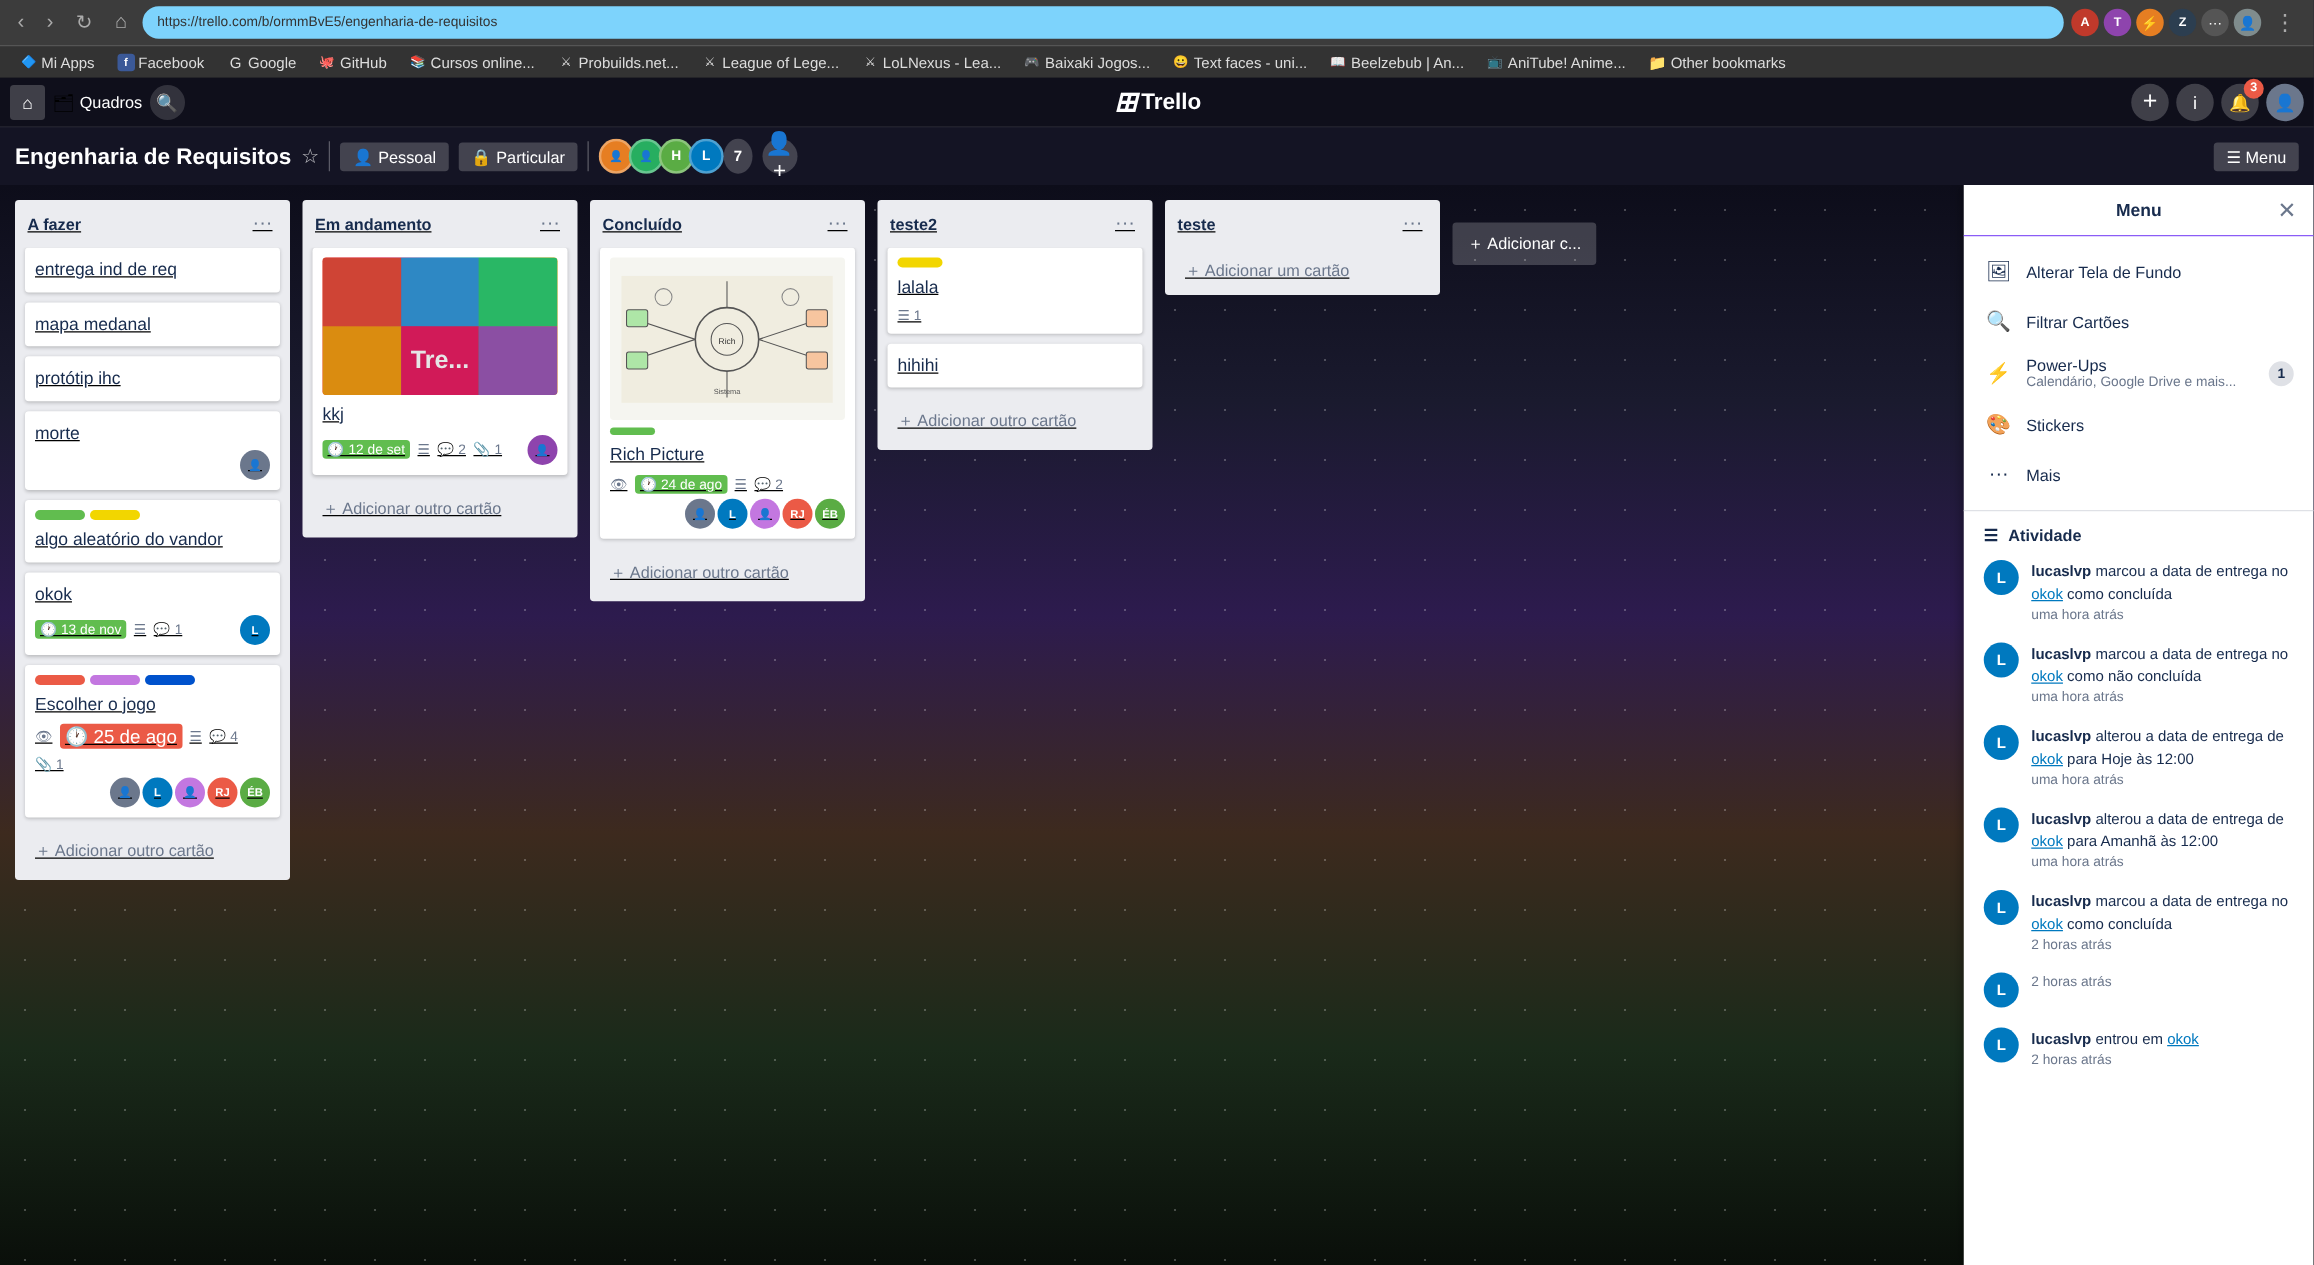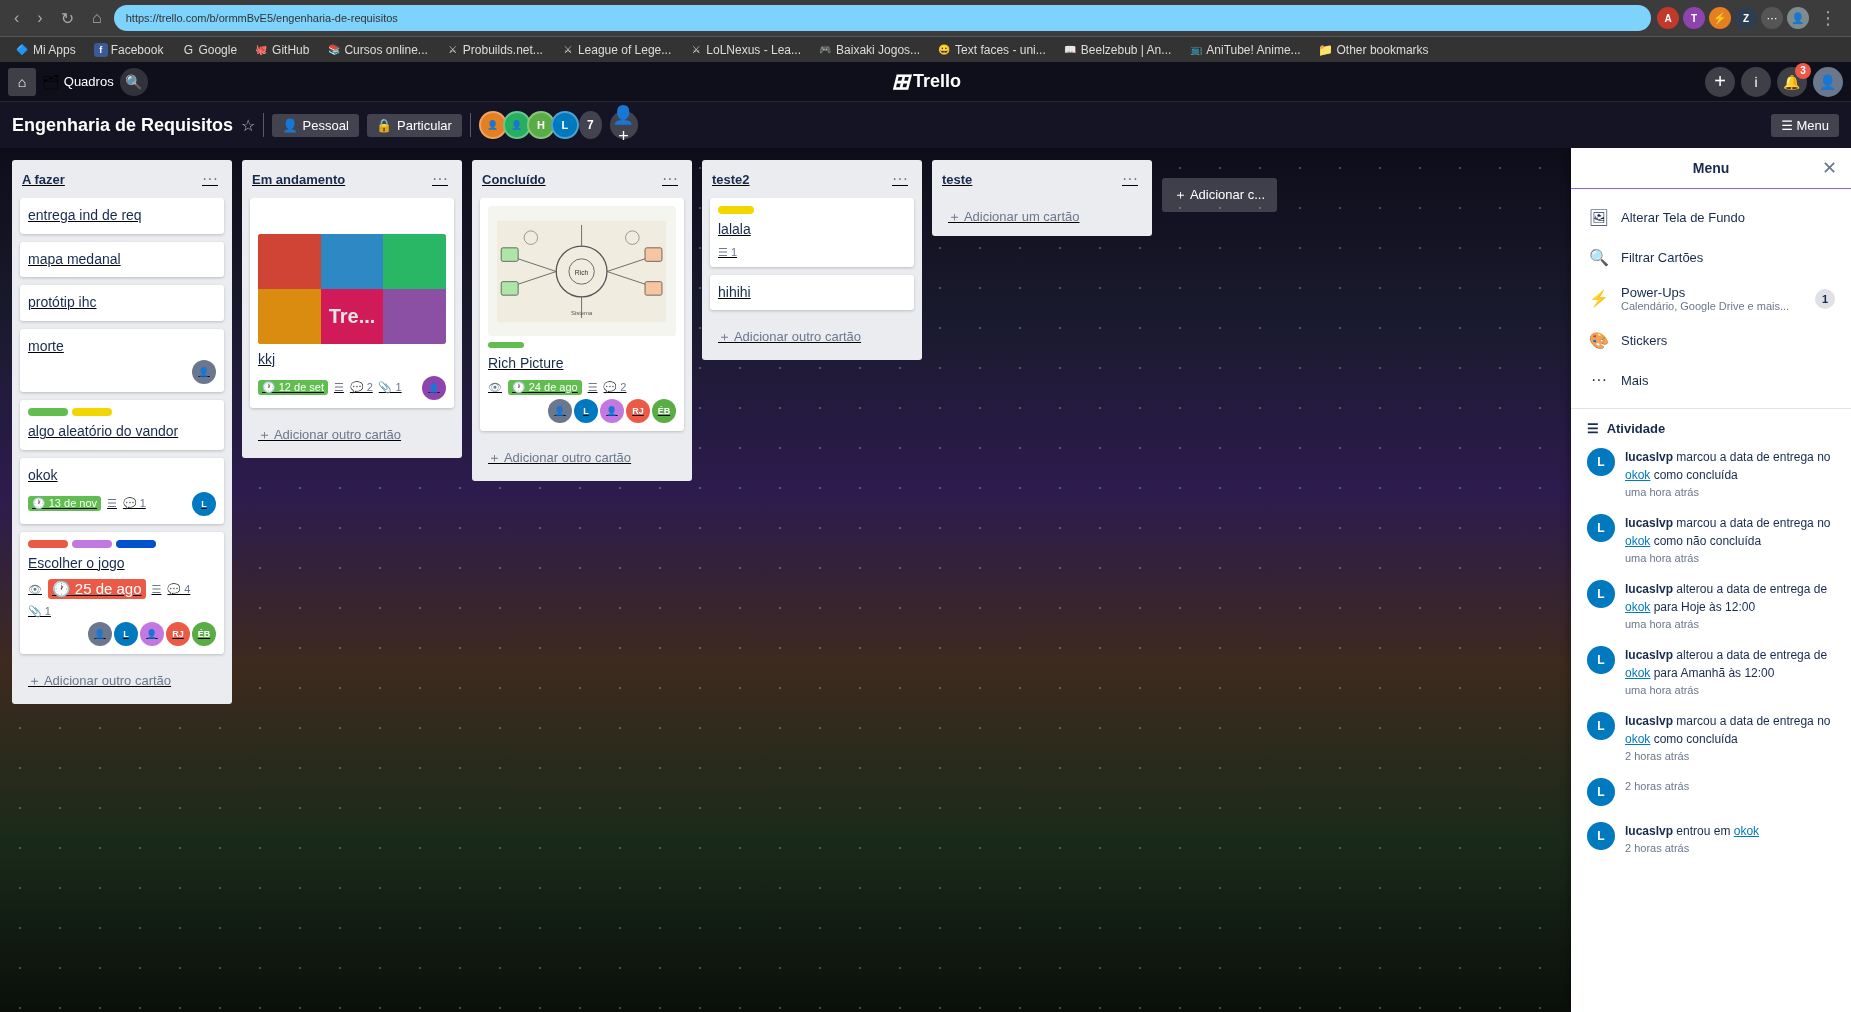--- a/index.html
+++ b/index.html
@@ -70,21 +70,21 @@
     .label-green { background: #61bd4f; }
     .label-yellow { background: #f2d600; }
     .label-red { background: #eb5a46; }
     .label-purple { background: #c377e0; }
     .card-meta { display: flex; align-items: center; gap: 6px; margin-top: 6px; font-size: 11px; color: #6b778c; flex-wrap: wrap; }
     .card-badge { display: flex; align-items: center; gap: 2px; }
     .card-badge.overdue { background: #eb5a46; color: #fff; border-radius: 3px; padding: 1px 4px; font-size: 15px; }
     .card-badge.due { background: #61bd4f; color: #fff; border-radius: 3px; padding: 1px 4px; font-size: 11px; }
     .card-members { display: flex; gap: 2px; margin-top: 4px; justify-content: flex-end; }
     .card-member { width: 24px; height: 24px; border-radius: 50%; background: #aaa; display: flex; align-items: center; justify-content: center; font-size: 9px; font-weight: bold; color: #fff; }
-    .trello-image { width: 100%; height: 110px; background: linear-gradient(to right, #e74c3c 0%, #e91e63 25%, #3498db 50%, #2ecc71 75%, #f39c12 100%); border-radius: 3px; margin-bottom: 6px; display: flex; align-items: center; justify-content: center; font-size: 24px; color: #fff; font-weight: bold; position: relative; overflow: hidden; margin-top: 28px; }
+    .trello-image { width: 100%; height: 110px; background: linear-gradient(to right, #e74c3c 0%, #e91e63 25%, #3498db 50%, #2ecc71 75%, #f39c12 100%); border-radius: 3px; margin-bottom: 6px; display: flex; align-items: center; justify-content: center; font-size: 24px; color: #fff; font-weight: bold; position: relative; overflow: hidden; }
 
     .rich-picture-image { width: 100%; height: 130px; background: #f5f5f0; border-radius: 3px; margin-bottom: 6px; display: flex; align-items: center; justify-content: center; overflow: hidden; }
     .rich-picture-image svg { width: 90%; height: 90%; }
 
     .list-footer { padding: 4px 8px 8px; }
     .add-card-btn { display: flex; align-items: center; gap: 4px; color: #6b778c; padding: 6px 8px; border-radius: 3px; cursor: pointer; font-size: 13px; width: 100%; background: none; border: none; text-align: left; }
     .add-list-btn { background: rgba(255,255,255,0.2); border: none; color: #fff; padding: 8px 12px; border-radius: 3px; cursor: pointer; font-size: 13px; display: flex; align-items: center; gap: 4px; white-space: nowrap; position: relative; z-index: 1; height: fit-content; margin-top: 18px; }
 
     .card-avatar-l { background: #0079bf; }
     .card-avatar-g { background: #5aac44; }

